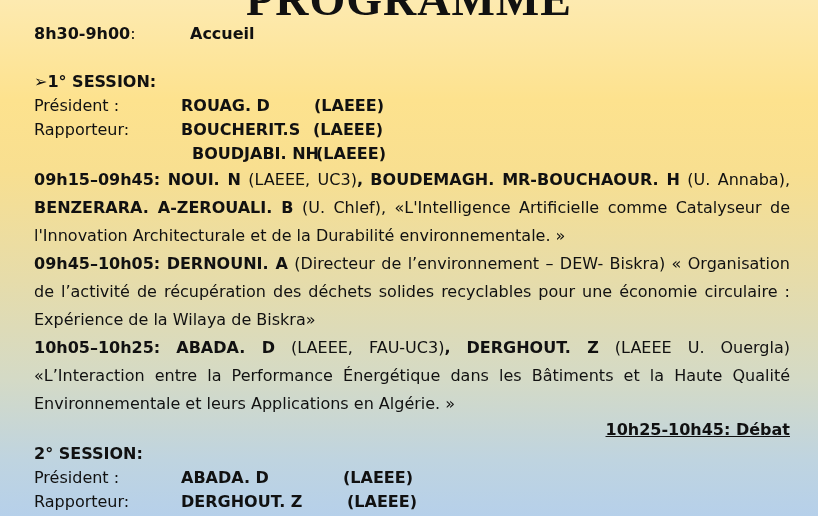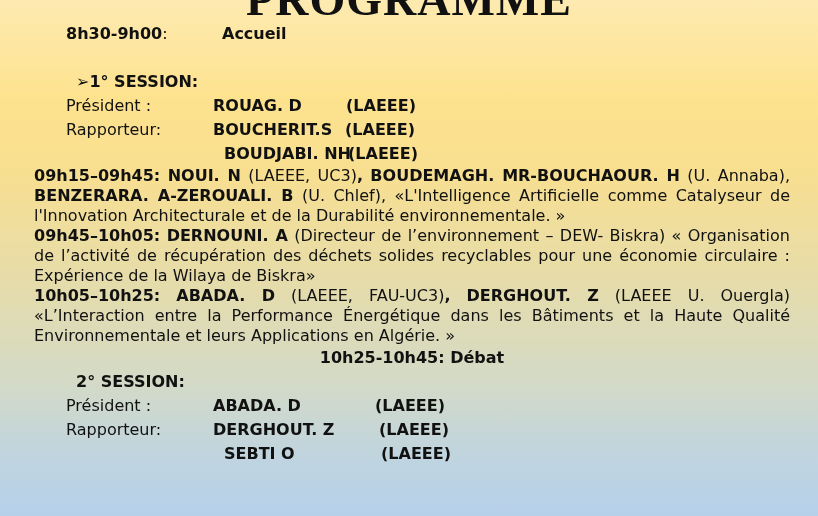--- a/index.html
+++ b/index.html
@@ -40,21 +40,20 @@
       left: 34px;
       top: 22px;
       width: 756px;
       font-size: 16px;
       line-height: 24px;
     }
     .row {
       position: relative;
       height: 24px;
       white-space: nowrap;
-      margin-left: 32px;
     }
     .col1 {
       position: absolute;
       left: 0;
       font-weight: bold;
     }
     .col1 .colon { font-weight: normal; }
     .col2 {
       position: absolute;
       left: 156px;
@@ -71,34 +70,34 @@
       left: 147px;
       font-weight: bold;
     }
     .affil {
       position: absolute;
       font-weight: bold;
     }
     .session-head {
       font-weight: bold;
       height: 24px;
-      margin-left: 42px;
     }
     .arrow { font-weight: bold; }
     .para {
       text-align: justify;
       text-align-last: left;
-      line-height: 20px;
+      line-height: 28px;
     }
     .para b { font-weight: bold; }
     .center {
-      text-align: center;
+      text-align: right;
       font-weight: bold;
       height: 24px;
       white-space: nowrap;
+      text-decoration: underline;
     }
   </style>
 </head>
 <body>
 
 <h1 class="title">PROGRAMME</h1>
 
 <div class="content">
 
   <div class="row">

